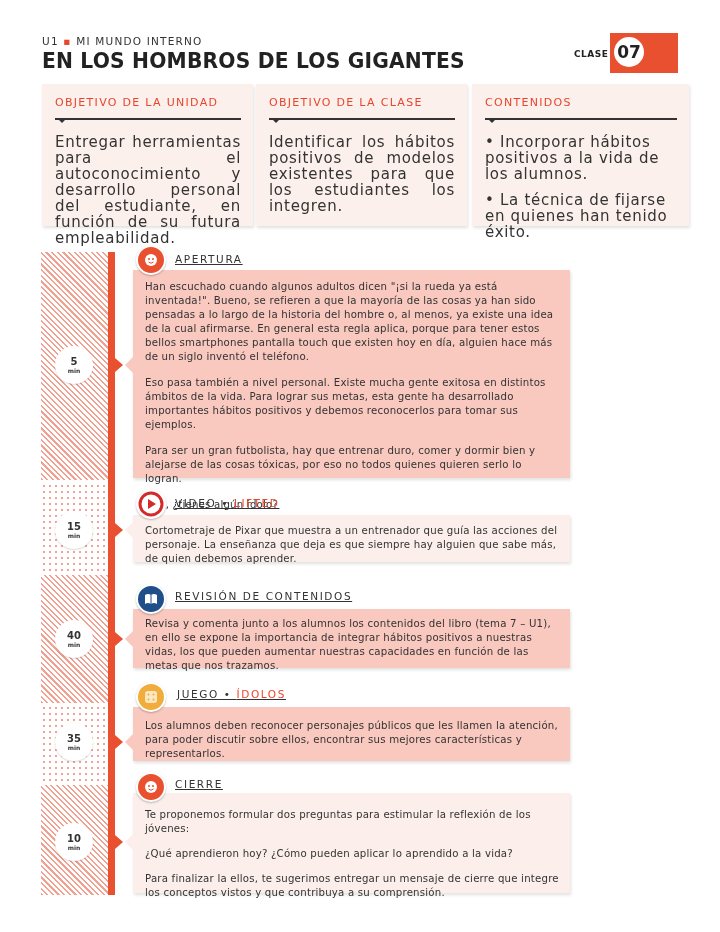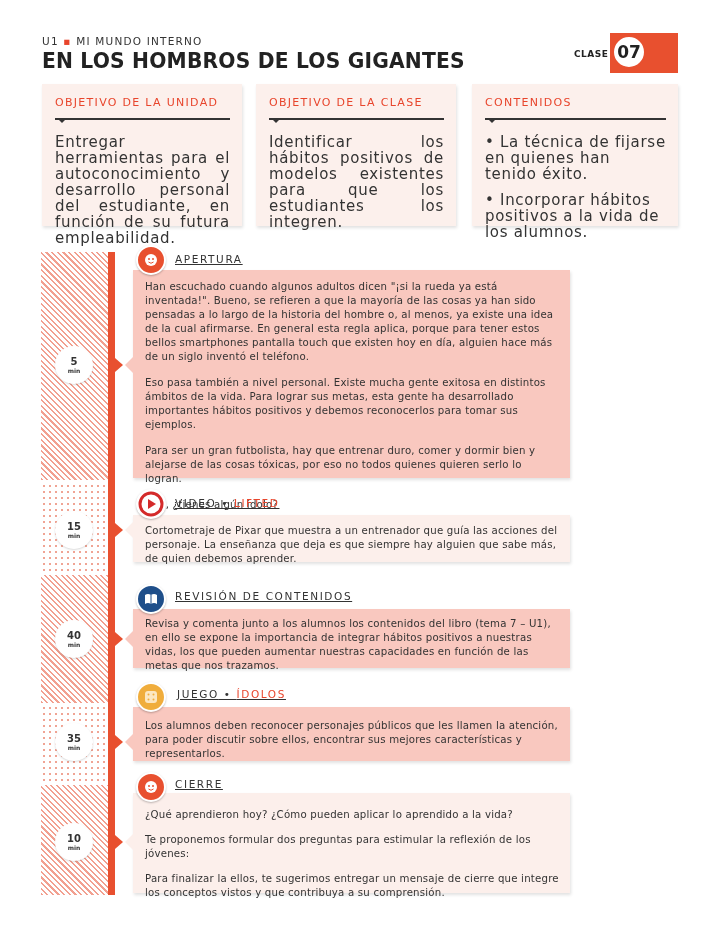--- a/index.html
+++ b/index.html
@@ -6,21 +6,21 @@
   body{width:720px;height:932px;position:relative;overflow:hidden;font-family:"DejaVu Sans",sans-serif;color:#2b2b2b;}
   .abs{position:absolute;}
   
   .unit{left:42px;top:35px;font-size:10.5px;letter-spacing:1.2px;color:#333;}
   .unit .dot{color:#e8452c;}
   .title{left:42px;top:48px;font-size:22px;font-weight:bold;letter-spacing:0.2px;color:#222;font-family:"DejaVu Sans",sans-serif;transform:scaleX(0.92);transform-origin:left;}
   .clase-bar{left:610px;top:33px;width:68px;height:40px;background:#e8502f;}
   .clase-label{left:574px;top:49px;font-size:9px;font-weight:bold;letter-spacing:0.5px;color:#222;}
   .clase-circle{left:612px;top:35px;width:34px;height:34px;border-radius:50%;background:#fff;border:2px solid #e8502f;box-sizing:border-box;display:flex;align-items:center;justify-content:center;font-weight:bold;font-size:17px;color:#222;}
   
-  .obox{top:84px;height:142px;background:#fcf0ec;box-shadow:1px 2px 3px rgba(0,0,0,0.12);}
+  .obox{top:84px;height:142px;background:#fcf0ec;box-shadow:1px 2px 3px rgba(0,0,0,0.12);padding-left:11px;}
   .obox .head{position:absolute;left:13px;top:12px;font-size:11px;letter-spacing:1.3px;color:#e8452c;}
   .obox .rule{position:absolute;left:13px;right:12px;top:34px;height:1.5px;background:#333;}
   .obox .tri{position:absolute;left:15px;top:34px;width:0;height:0;border-left:5px solid transparent;border-right:5px solid transparent;border-top:5px solid #333;}
   .obox .body{position:absolute;left:13px;right:12px;top:50px;font-size:15px;line-height:16px;letter-spacing:0.7px;color:#333;}
   .obox .body p{margin:0 0 10px 0;}
   
   .strip{left:41px;width:67px;}
   .stripe{background:repeating-linear-gradient(45deg,#f2a090 0 1.5px,#fff 1.5px 4px);}
   .dots{background-color:#fff;background-image:radial-gradient(circle,#f0a494 1.2px,transparent 1.4px);background-size:6px 6px;}
   .vline{left:108px;width:7px;background:#e8502f;}
@@ -61,22 +61,22 @@
   <div class="tri"></div>
   <div class="body" style="text-align:justify;">
       <p>Identificar los hábitos positivos de modelos existentes para que los estudiantes los integren.</p>
     </div>
 </div>
 <div class="abs obox" style="left:472px;width:206px;">
   <div class="head">CONTENIDOS</div>
   <div class="rule"></div>
   <div class="tri"></div>
   <div class="body">
+    <p>• Incorporar hábitos positivos a la vida de los alumnos.</p>
     <p>• La técnica de fijarse en quienes han tenido éxito.</p>
-    <p>• Incorporar hábitos positivos a la vida de los alumnos.</p>
   </div>
 </div>
 
 <div class="abs strip stripe" style="top:252px;height:228px;"></div>
 <div class="abs strip dots" style="top:483px;height:90px;"></div>
 <div class="abs strip stripe" style="top:575px;height:128px;"></div>
 <div class="abs strip dots" style="top:705px;height:78px;"></div>
 <div class="abs strip stripe" style="top:785px;height:110px;"></div>
 <div class="abs vline" style="top:252px;height:643px;"></div>
 
@@ -164,22 +164,22 @@
 </div>
 <div class="abs sec-title" style="left:177px;top:688px;"><span>JUEGO</span><span> • </span><span class="accent">ÍDOLOS</span></div>
 
 <div class="abs min" style="left:55px;top:823px;">
     <span class="n">10</span>
     <span class="u">min</span>
   </div>
 <div class="abs arrow" style="left:115px;top:835px;"></div>
 <div class="abs card light" style="top:793px;height:100px;">
   <div class="txt" style="top:15px;">
+    <p style="margin-bottom:11px;">Te proponemos formular dos preguntas para estimular la reflexión de los jóvenes:</p>
     <p style="margin-bottom:11px;">¿Qué aprendieron hoy? ¿Cómo pueden aplicar lo aprendido a la vida?</p>
-    <p style="margin-bottom:11px;">Te proponemos formular dos preguntas para estimular la reflexión de los jóvenes:</p>
     <p>Para finalizar la ellos, te sugerimos entregar un mensaje de cierre que integre los conceptos vistos y que contribuya a su comprensión.</p>
   </div>
 </div>
 <div class="abs card-notch" style="left:125px;top:834px;border-right:8px solid #fcefeb;"></div>
 <div class="abs sec-icon" style="left:136px;top:772px;background:#e8502f;">
   <svg width="16" height="16" viewBox="0 0 16 16">
       <circle cx="8" cy="8" r="6" fill="#fff"></circle>
       <circle cx="6" cy="7" r="1" fill="#e8502f"></circle>
       <circle cx="10" cy="7" r="1" fill="#e8502f"></circle>
       <path d="M5.5 10 Q8 12.5 10.5 10" stroke="#e8502f" fill="none" stroke-width="1"></path>

